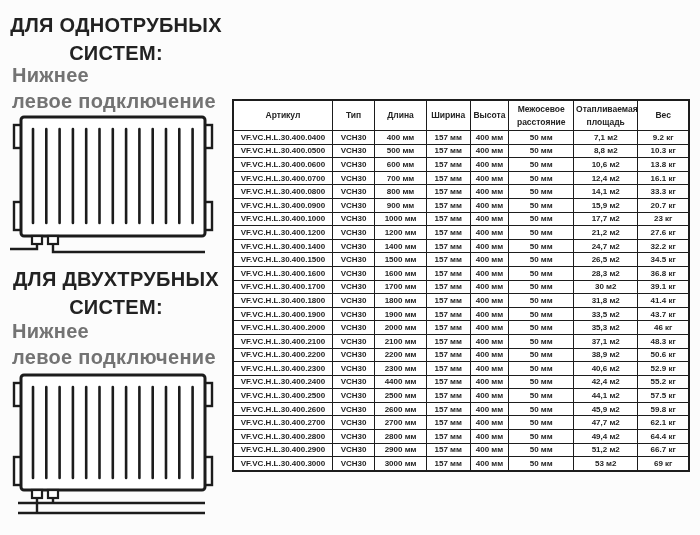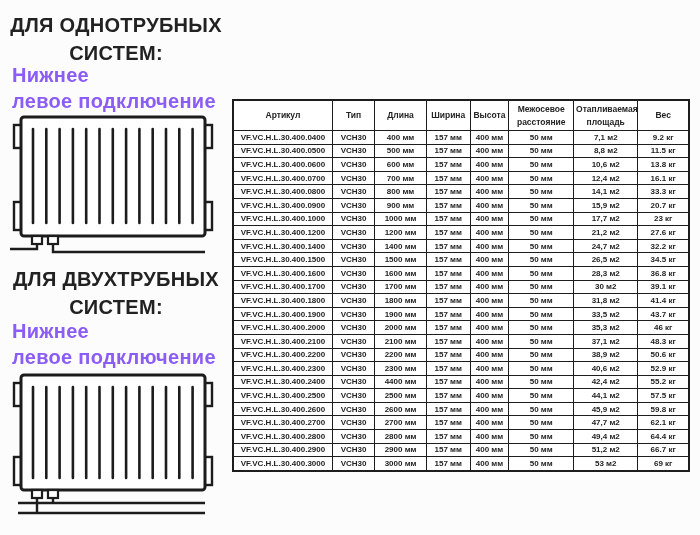--- a/index.html
+++ b/index.html
@@ -13,21 +13,21 @@
 
   
   .heading {
     position: absolute; left: 10px; width: 212px;
     font-size: 20px; font-weight: 800; line-height: 1.38;
     text-align: center; letter-spacing: 0.3px; color: #222;
   }
   .subheading {
     position: absolute; left: 12px; width: 215px;
     font-size: 20px; font-weight: 700; line-height: 1.32;
-    text-align: left; letter-spacing: 0.3px; color: #8b5cf6;
+    text-align: left; letter-spacing: 0.3px; color: #737373;
   }
   .heading span, .subheading span { display: block; }
 
   .diagram { position: absolute; left: 8px; width: 210px; }
   .diagram svg { display: block; }
 
   
   .spec-table-wrap { position: absolute; left: 232px; top: 99px; width: 458px; }
   table.spec {
     width: 458px; border-collapse: collapse; table-layout: fixed;
@@ -187,21 +187,21 @@
             <td>9.2 кг</td>
           </tr>
           <tr>
             <td>VF.VC.H.L.30.400.0500</td>
             <td>VCH30</td>
             <td>500 мм</td>
             <td>157 мм</td>
             <td>400 мм</td>
             <td>50 мм</td>
             <td>8,8 м2</td>
-            <td>11.5 кг</td>
+            <td>10.3 кг</td>
           </tr>
           <tr>
             <td>VF.VC.H.L.30.400.0600</td>
             <td>VCH30</td>
             <td>600 мм</td>
             <td>157 мм</td>
             <td>400 мм</td>
             <td>50 мм</td>
             <td>10,6 м2</td>
             <td>13.8 кг</td>

